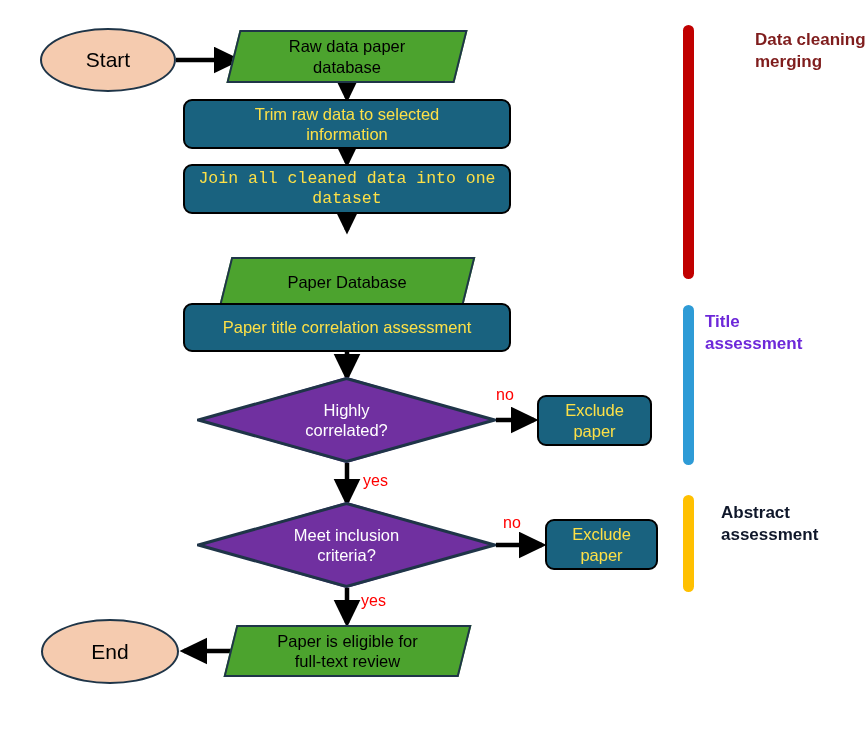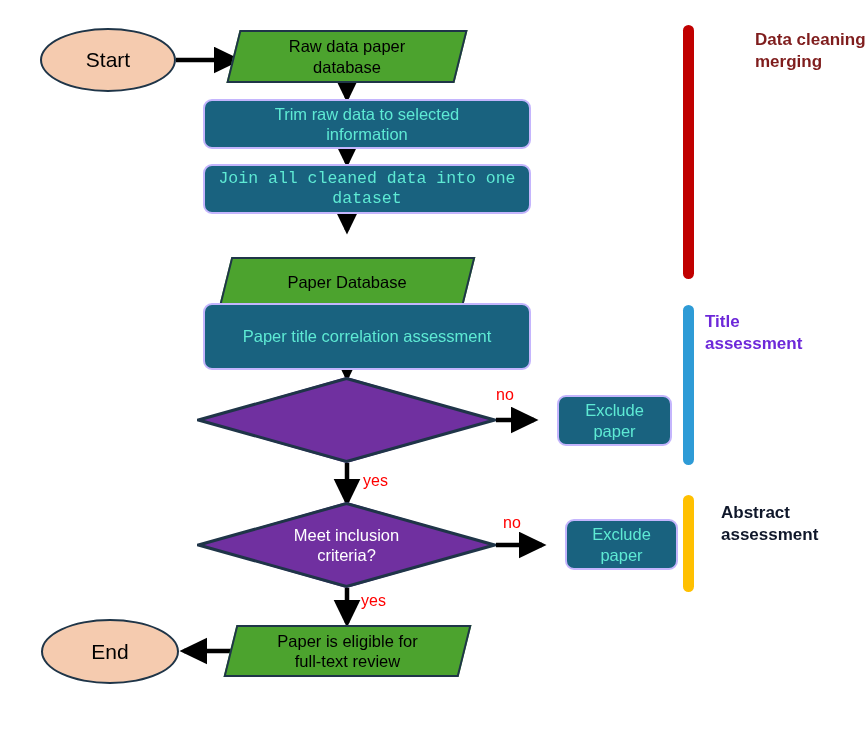--- a/index.html
+++ b/index.html
@@ -33,26 +33,25 @@
     background: #F5CBAF;
     border: 2.5px solid #1F3548;
     border-radius: 50%;
     color: #000000;
     font-size: 21px;
   }
 
   
   .process {
     background: #19627F;
-    border: 2px solid #c4b5fd;
+    border: 2px solid #000000;
     border-radius: 9px;
-    color: #5eead4;
+    color: #fde047;
     font-size: 16.5px;
     padding: 4px 10px;
-    margin-left: 20px;
   }
 
   
   .data-shape {
     background: transparent;
     color: #000000;
     font-size: 16.5px;
   }
   .data-shape .para-bg {
     position: absolute;
@@ -179,29 +178,31 @@
   <div class="node process" style="left:183px; top:164px; width:328px; height:50px;">
     <span style="white-space: pre-line; font-family: Liberation Mono, monospace;">Join all cleaned data into one
 dataset</span>
   </div>
 
   <div class="node data-shape" style="left:225px; top:232px; width:244px; height:51px;margin-top:25px;">
     <span class="para-bg"></span>
     <span class="para-label">Paper Database</span>
   </div>
 
-  <div class="node process" style="left:183px; top:303px; width:328px; height:67px;">
+  <div class="node process" style="left:183px; top:303px; width:328px; height:49px;">
     <span>Paper title correlation assessment</span>
   </div>
 
   <div class="node decision" style="left:197px; top:377px; width:299px; height:86px;">
     <span class="dia-bg"></span>
     <svg class="dia-stroke" viewBox="0 0 299 86" preserveAspectRatio="none">
       <polygon points="149.5,1.5 297.5,43 149.5,84.5 1.5,43" fill="none" stroke="#1F3548" stroke-width="3" vector-effect="non-scaling-stroke"></polygon>
     </svg>
+    <span class="dia-label" style="white-space: pre-line;">Highly
+correlated?</span>
   </div>
 
   <div class="node process" style="left:537px; top:395px; width:115px; height:51px;">
     <span style="white-space: pre-line;">Exclude
 paper</span>
   </div>
 
   <div class="node decision" style="left:197px; top:502px; width:299px; height:86px;">
     <span class="dia-bg"></span>
     <svg class="dia-stroke" viewBox="0 0 299 86" preserveAspectRatio="none">

